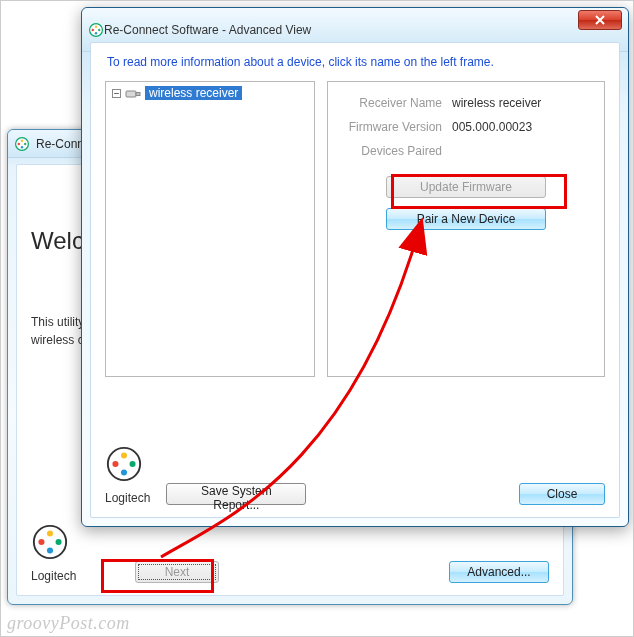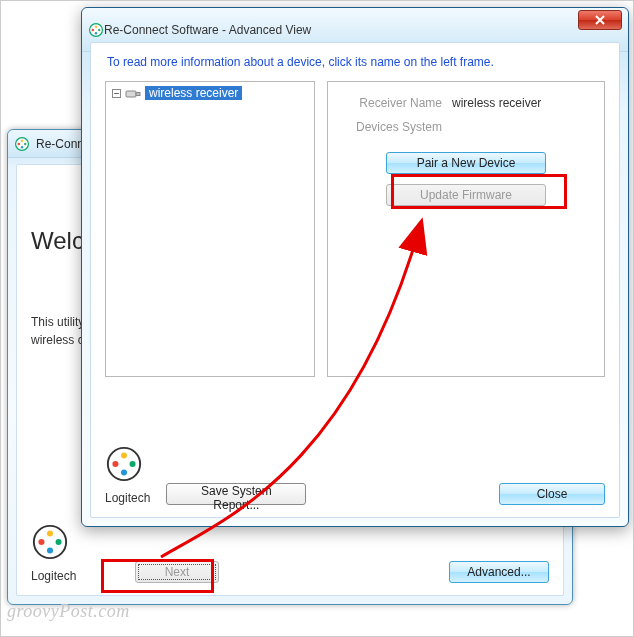--- a/index.html
+++ b/index.html
@@ -249,21 +249,21 @@
   .arrow-overlay {
     position: absolute;
     left: 0; top: 0;
     width: 634px; height: 637px;
     pointer-events: none;
   }
 
   .watermark {
     position: absolute;
     left: 6px;
-    bottom: 14px;
+    bottom: 2px;
     font-family: Georgia, 'Times New Roman', serif;
     font-style: italic;
     font-size: 18px;
     color: #c9c9c9;
     letter-spacing: 0.5px;
   }
 </style>
 </head>
 <body>
 
@@ -344,47 +344,51 @@
         </div>
       </div>
 
       <div class="panel right">
         <div class="info-grid">
           <div class="info-row">
             <span class="info-label">Receiver Name</span>
             <span class="info-value">wireless receiver</span>
           </div>
           <div class="info-row">
-            <span class="info-label">Devices System</span>
+            <span class="info-label">Firmware Version</span>
+            <span class="info-value">005.000.00023</span>
+          </div>
+          <div class="info-row">
+            <span class="info-label">Devices Paired</span>
             <span class="info-value"></span>
           </div>
           <div class="btn-stack">
+            <button class="win-btn disabled">Update Firmware</button>
             <button class="win-btn blue">Pair a New Device</button>
-            <button class="win-btn disabled">Update Firmware</button>
           </div>
         </div>
       </div>
     </div>
 
 
     <div class="front-footer">
       <div style="display:flex; align-items:flex-end; gap:10px;">
         <div class="logo-block">
           <svg class="logo-svg" width="38" height="38" viewBox="0 0 40 40">
             <circle cx="20" cy="20" r="17" fill="#fff" stroke="#333" stroke-width="2"></circle>
             <circle cx="11" cy="20" r="3.2" fill="#e43"></circle>
             <circle cx="29" cy="20" r="3.2" fill="#0aa86b"></circle>
             <circle cx="20" cy="11" r="3.2" fill="#fbbf24"></circle>
             <circle cx="20" cy="29" r="3.2" fill="#2196d6"></circle>
           </svg>
           <div class="logo-label">Logitech</div>
         </div>
         <button class="win-btn footer-mid" style="width:140px;">Save System Report...</button>
       </div>
-      <button class="win-btn blue" style="width:106px;">Close</button>
+      <button class="win-btn blue" style="width:86px;">Close</button>
     </div>
   </div>
 </div>
 
 <div class="redbox" style="left:390px; top:173px; width:176px; height:35px;"></div>
 
 <svg class="arrow-overlay" width="634" height="637">
   <defs>
     <marker id="arrowhead" markerWidth="12" markerHeight="10" refX="10" refY="5" orient="auto">
       <polygon points="0 0, 12 5, 0 10" fill="#e60000"></polygon>

